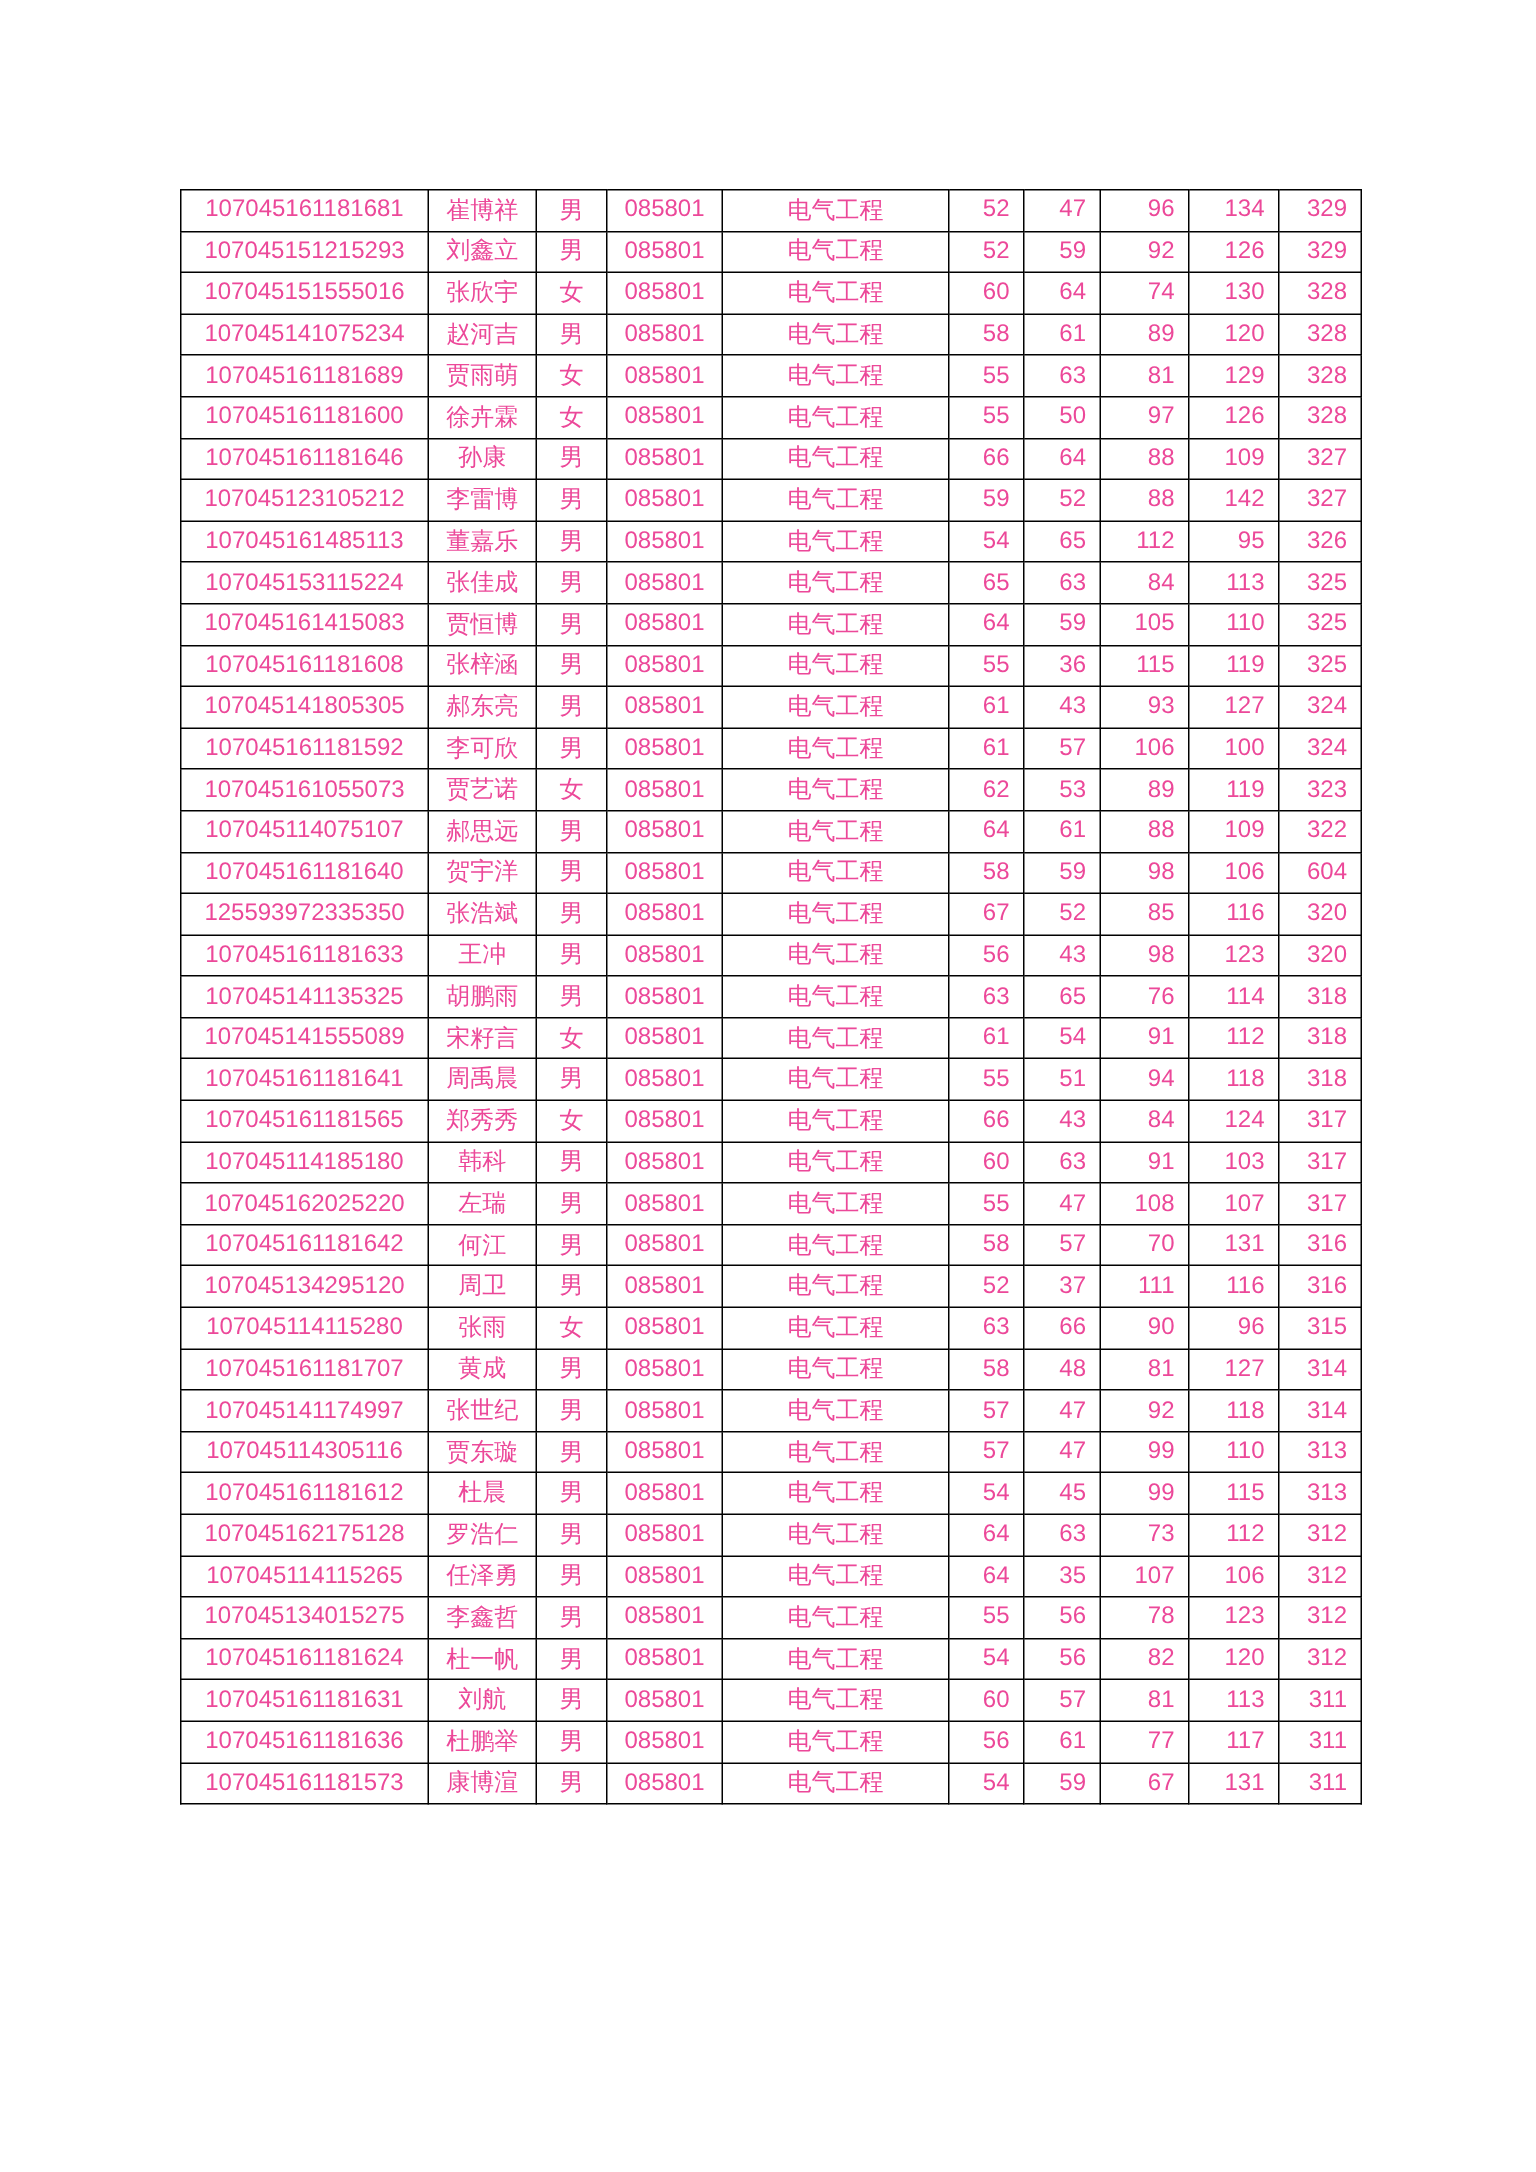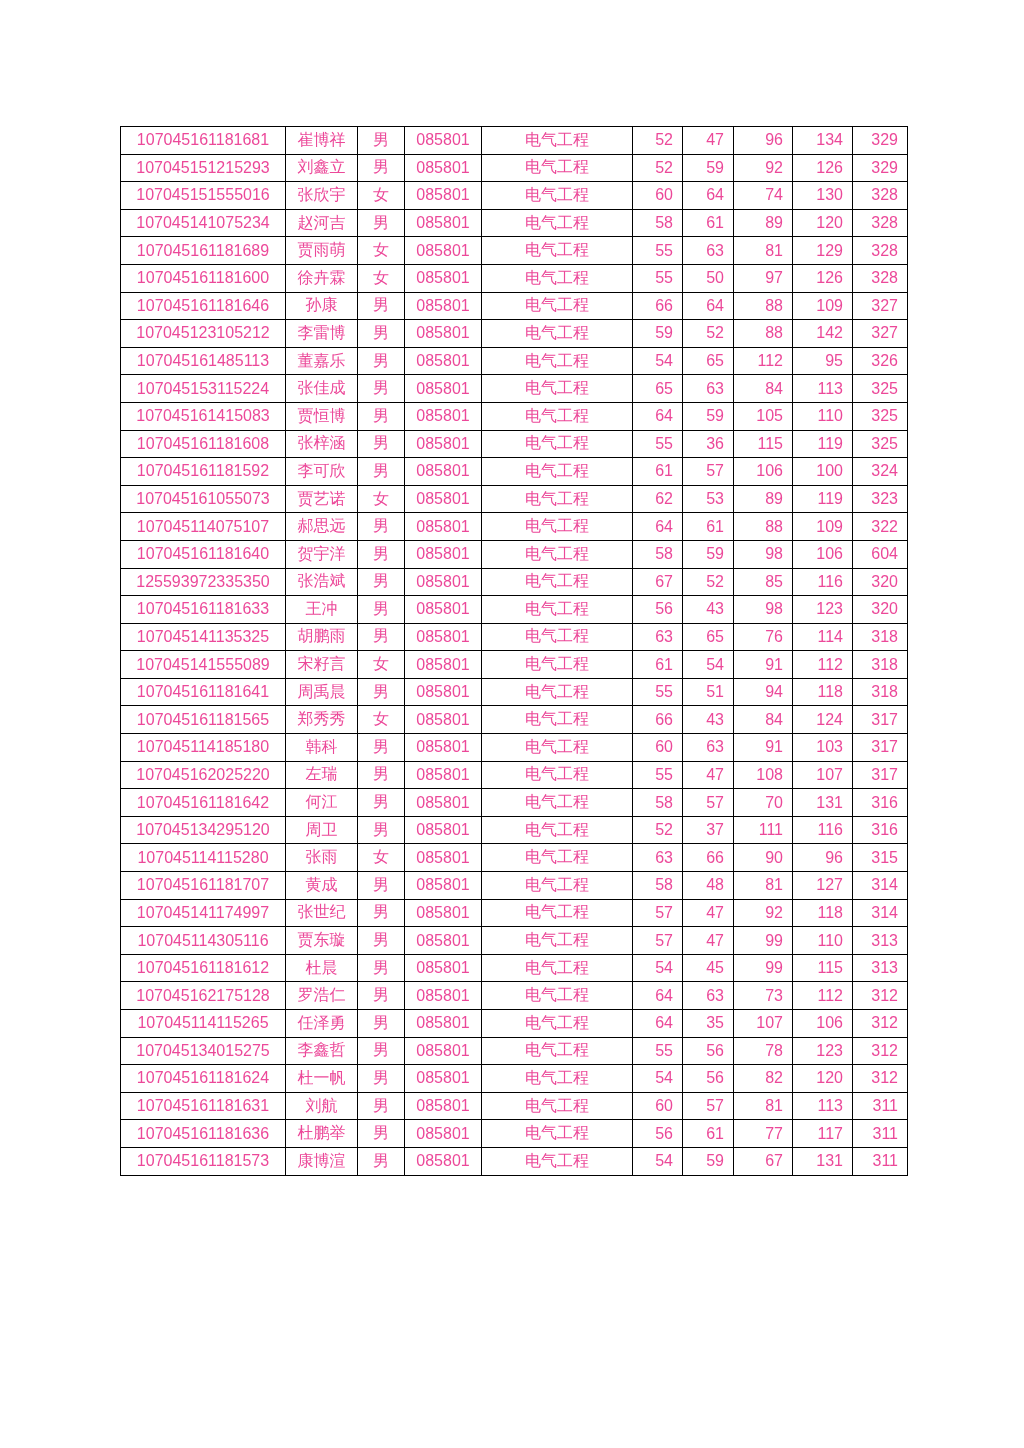--- a/index.html
+++ b/index.html
@@ -195,20 +195,32 @@
           <td>男</td>
           <td>085801</td>
           <td>电气工程</td>
           <td class="num">55</td>
           <td class="num">36</td>
           <td class="num">115</td>
           <td class="num">119</td>
           <td class="num">325</td>
         </tr>
         <tr>
+          <td>107045141805305</td>
+          <td>郝东亮</td>
+          <td>男</td>
+          <td>085801</td>
+          <td>电气工程</td>
+          <td class="num">61</td>
+          <td class="num">43</td>
+          <td class="num">93</td>
+          <td class="num">127</td>
+          <td class="num">324</td>
+        </tr>
+        <tr>
           <td>107045161181592</td>
           <td>李可欣</td>
           <td>男</td>
           <td>085801</td>
           <td>电气工程</td>
           <td class="num">61</td>
           <td class="num">57</td>
           <td class="num">106</td>
           <td class="num">100</td>
           <td class="num">324</td>

